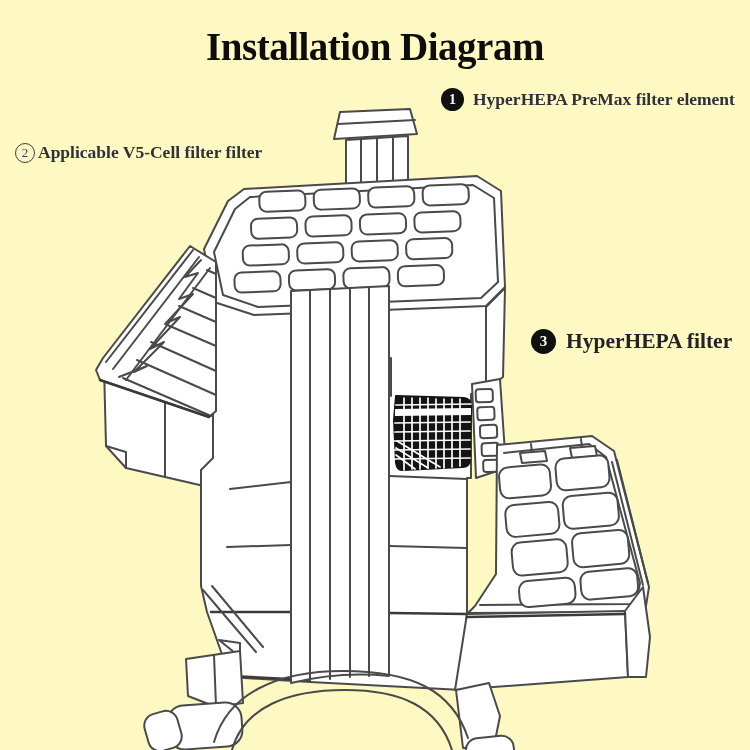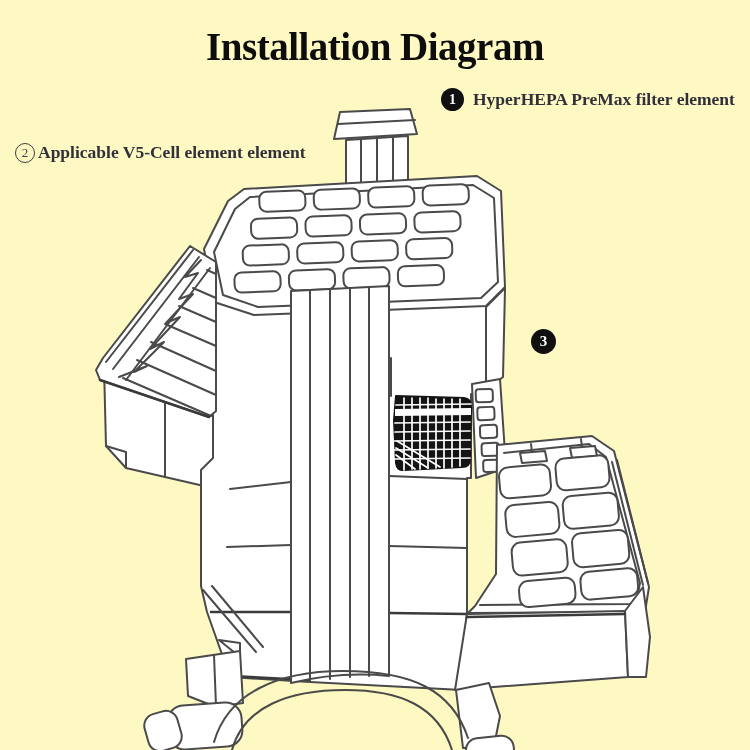--- a/index.html
+++ b/index.html
@@ -186,20 +186,21 @@
 
   <div class="title">Installation Diagram</div>
 
   <div class="callout" id="callout-premax">
     <span class="m-filled">1</span>
     <span class="txt">HyperHEPA PreMax filter element</span>
   </div>
 
   <div class="callout" id="callout-v5cell">
     <span class="m-outline">2</span>
-    <span class="txt">Applicable V5-Cell element element</span>
+    <span class="txt">Applicable V5-Cell filter filter</span>
   </div>
 
   <div class="callout" id="callout-hyperhepa">
     <span class="m-filled">3</span>
+    <span class="txt">HyperHEPA filter</span>
   </div>
 
 </div>
 
 </body></html>

